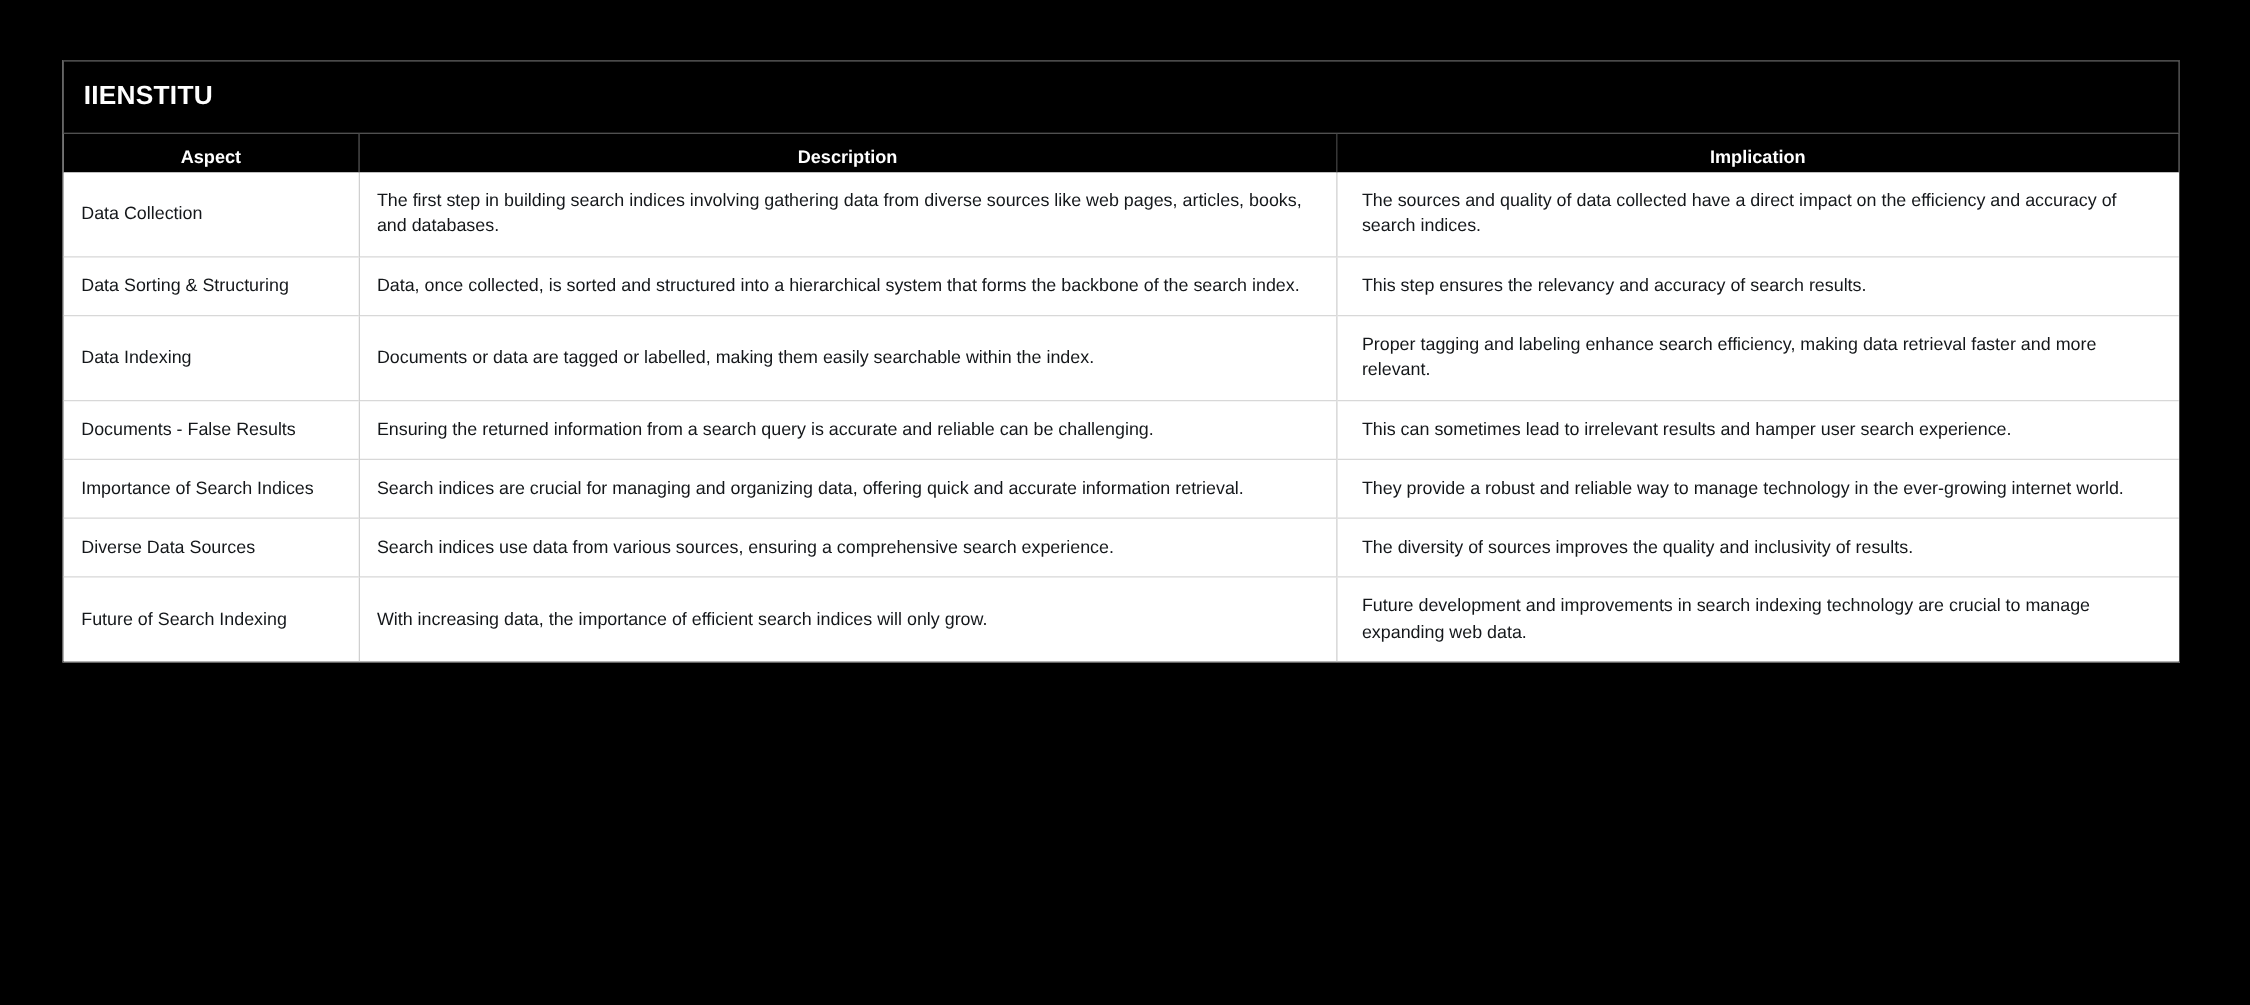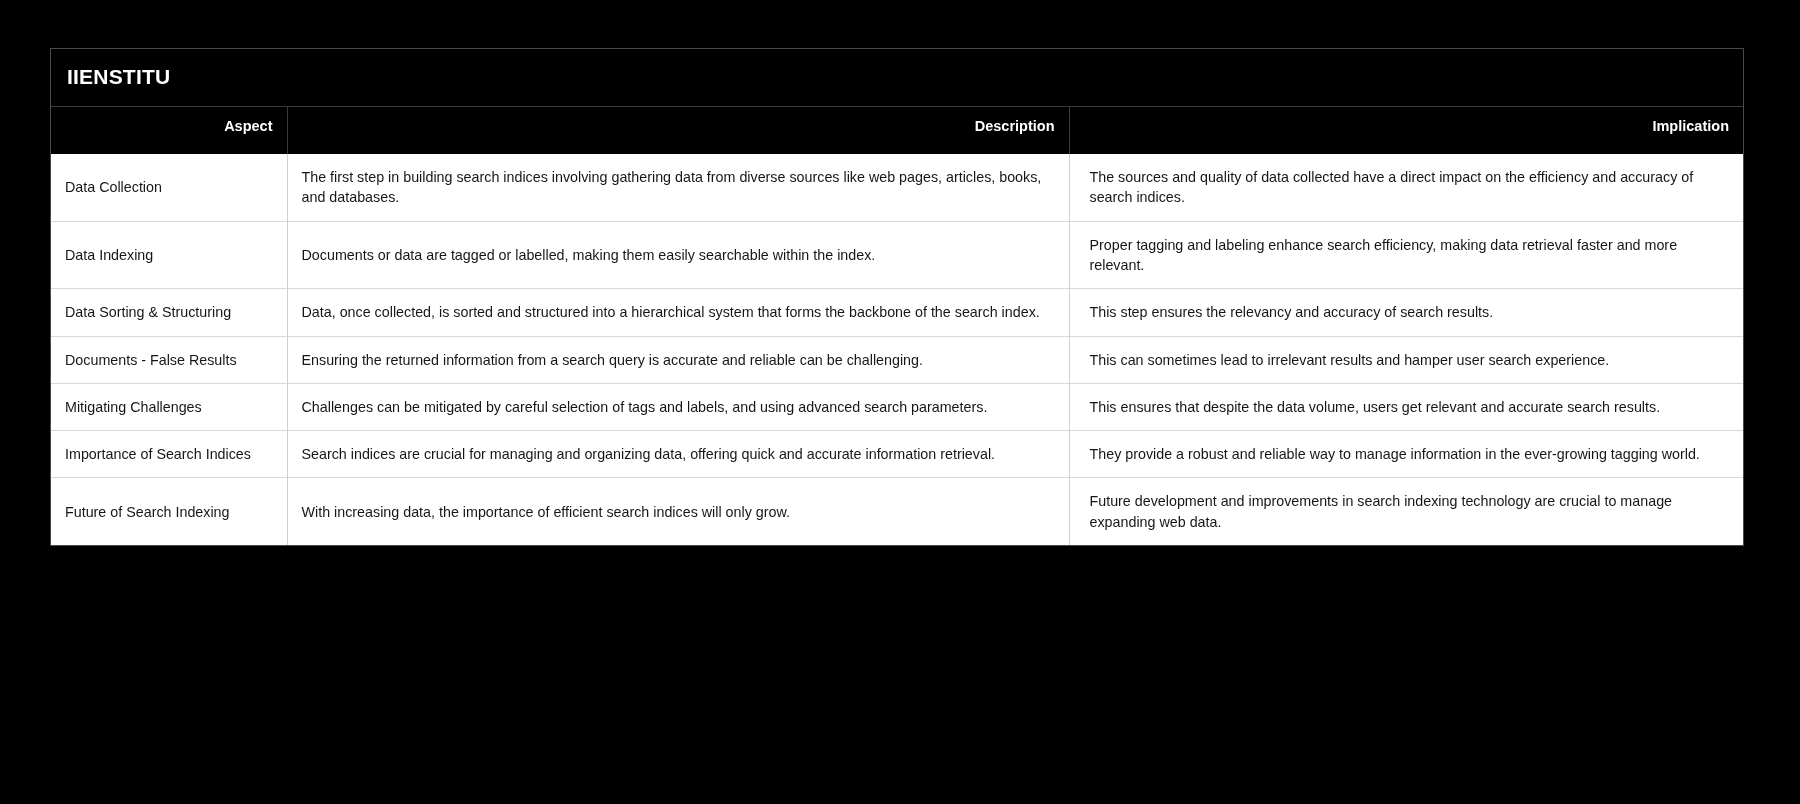--- a/index.html
+++ b/index.html
@@ -52,22 +52,22 @@
 
   table.tbl col.c0 { width: 236px; }
   table.tbl col.c1 { width: 782px; }
   table.tbl col.c2 { width: 674px; }
 
   table.tbl thead th {
     background: #000000;
     color: #ffffff;
     font-size: 14.5px;
     font-weight: bold;
-    text-align: right;
-    padding: 11px 14px 20px 14px;
+    text-align: center;
+    padding: 11px 14px 4px 14px;
     border-right: 1px solid #3a3a3a;
     vertical-align: middle;
     box-sizing: border-box;
   }
   table.tbl thead th:last-child { border-right: none; }
 
   table.tbl tbody td {
     font-size: 14.3px;
     color: #14171a;
     padding: 13px 14px 13px 14px;
@@ -109,43 +109,43 @@
           <th>Implication</th>
         </tr>
       </thead>
       <tbody>
         <tr>
           <td class="cell-aspect">Data Collection</td>
           <td class="cell-desc">The first step in building search indices involving gathering data from diverse sources like web pages, articles, books, and databases.</td>
           <td class="cell-impl">The sources and quality of data collected have a direct impact on the efficiency and accuracy of search indices.</td>
         </tr>
         <tr>
+          <td class="cell-aspect">Data Sorting &amp; Structuring</td>
+          <td class="cell-desc">Data, once collected, is sorted and structured into a hierarchical system that forms the backbone of the search index.</td>
+          <td class="cell-impl">This step ensures the relevancy and accuracy of search results.</td>
+        </tr>
+        <tr>
           <td class="cell-aspect">Data Indexing</td>
           <td class="cell-desc">Documents or data are tagged or labelled, making them easily searchable within the index.</td>
           <td class="cell-impl">Proper tagging and labeling enhance search efficiency, making data retrieval faster and more relevant.</td>
-        </tr>
-        <tr>
-          <td class="cell-aspect">Data Sorting &amp; Structuring</td>
-          <td class="cell-desc">Data, once collected, is sorted and structured into a hierarchical system that forms the backbone of the search index.</td>
-          <td class="cell-impl">This step ensures the relevancy and accuracy of search results.</td>
         </tr>
         <tr>
           <td class="cell-aspect">Documents - False Results</td>
           <td class="cell-desc">Ensuring the returned information from a search query is accurate and reliable can be challenging.</td>
           <td class="cell-impl">This can sometimes lead to irrelevant results and hamper user search experience.</td>
         </tr>
         <tr>
-          <td class="cell-aspect">Mitigating Challenges</td>
-          <td class="cell-desc">Challenges can be mitigated by careful selection of tags and labels, and using advanced search parameters.</td>
-          <td class="cell-impl">This ensures that despite the data volume, users get relevant and accurate search results.</td>
+          <td class="cell-aspect">Importance of Search Indices</td>
+          <td class="cell-desc">Search indices are crucial for managing and organizing data, offering quick and accurate information retrieval.</td>
+          <td class="cell-impl">They provide a robust and reliable way to manage technology in the ever-growing internet world.</td>
         </tr>
         <tr>
-          <td class="cell-aspect">Importance of Search Indices</td>
-          <td class="cell-desc">Search indices are crucial for managing and organizing data, offering quick and accurate information retrieval.</td>
-          <td class="cell-impl">They provide a robust and reliable way to manage information in the ever-growing tagging world.</td>
+          <td class="cell-aspect">Diverse Data Sources</td>
+          <td class="cell-desc">Search indices use data from various sources, ensuring a comprehensive search experience.</td>
+          <td class="cell-impl">The diversity of sources improves the quality and inclusivity of results.</td>
         </tr>
         <tr>
           <td class="cell-aspect">Future of Search Indexing</td>
           <td class="cell-desc">With increasing data, the importance of efficient search indices will only grow.</td>
           <td class="cell-impl">Future development and improvements in search indexing technology are crucial to manage expanding web data.</td>
         </tr>
       </tbody>
     </table>
 
   </div>

